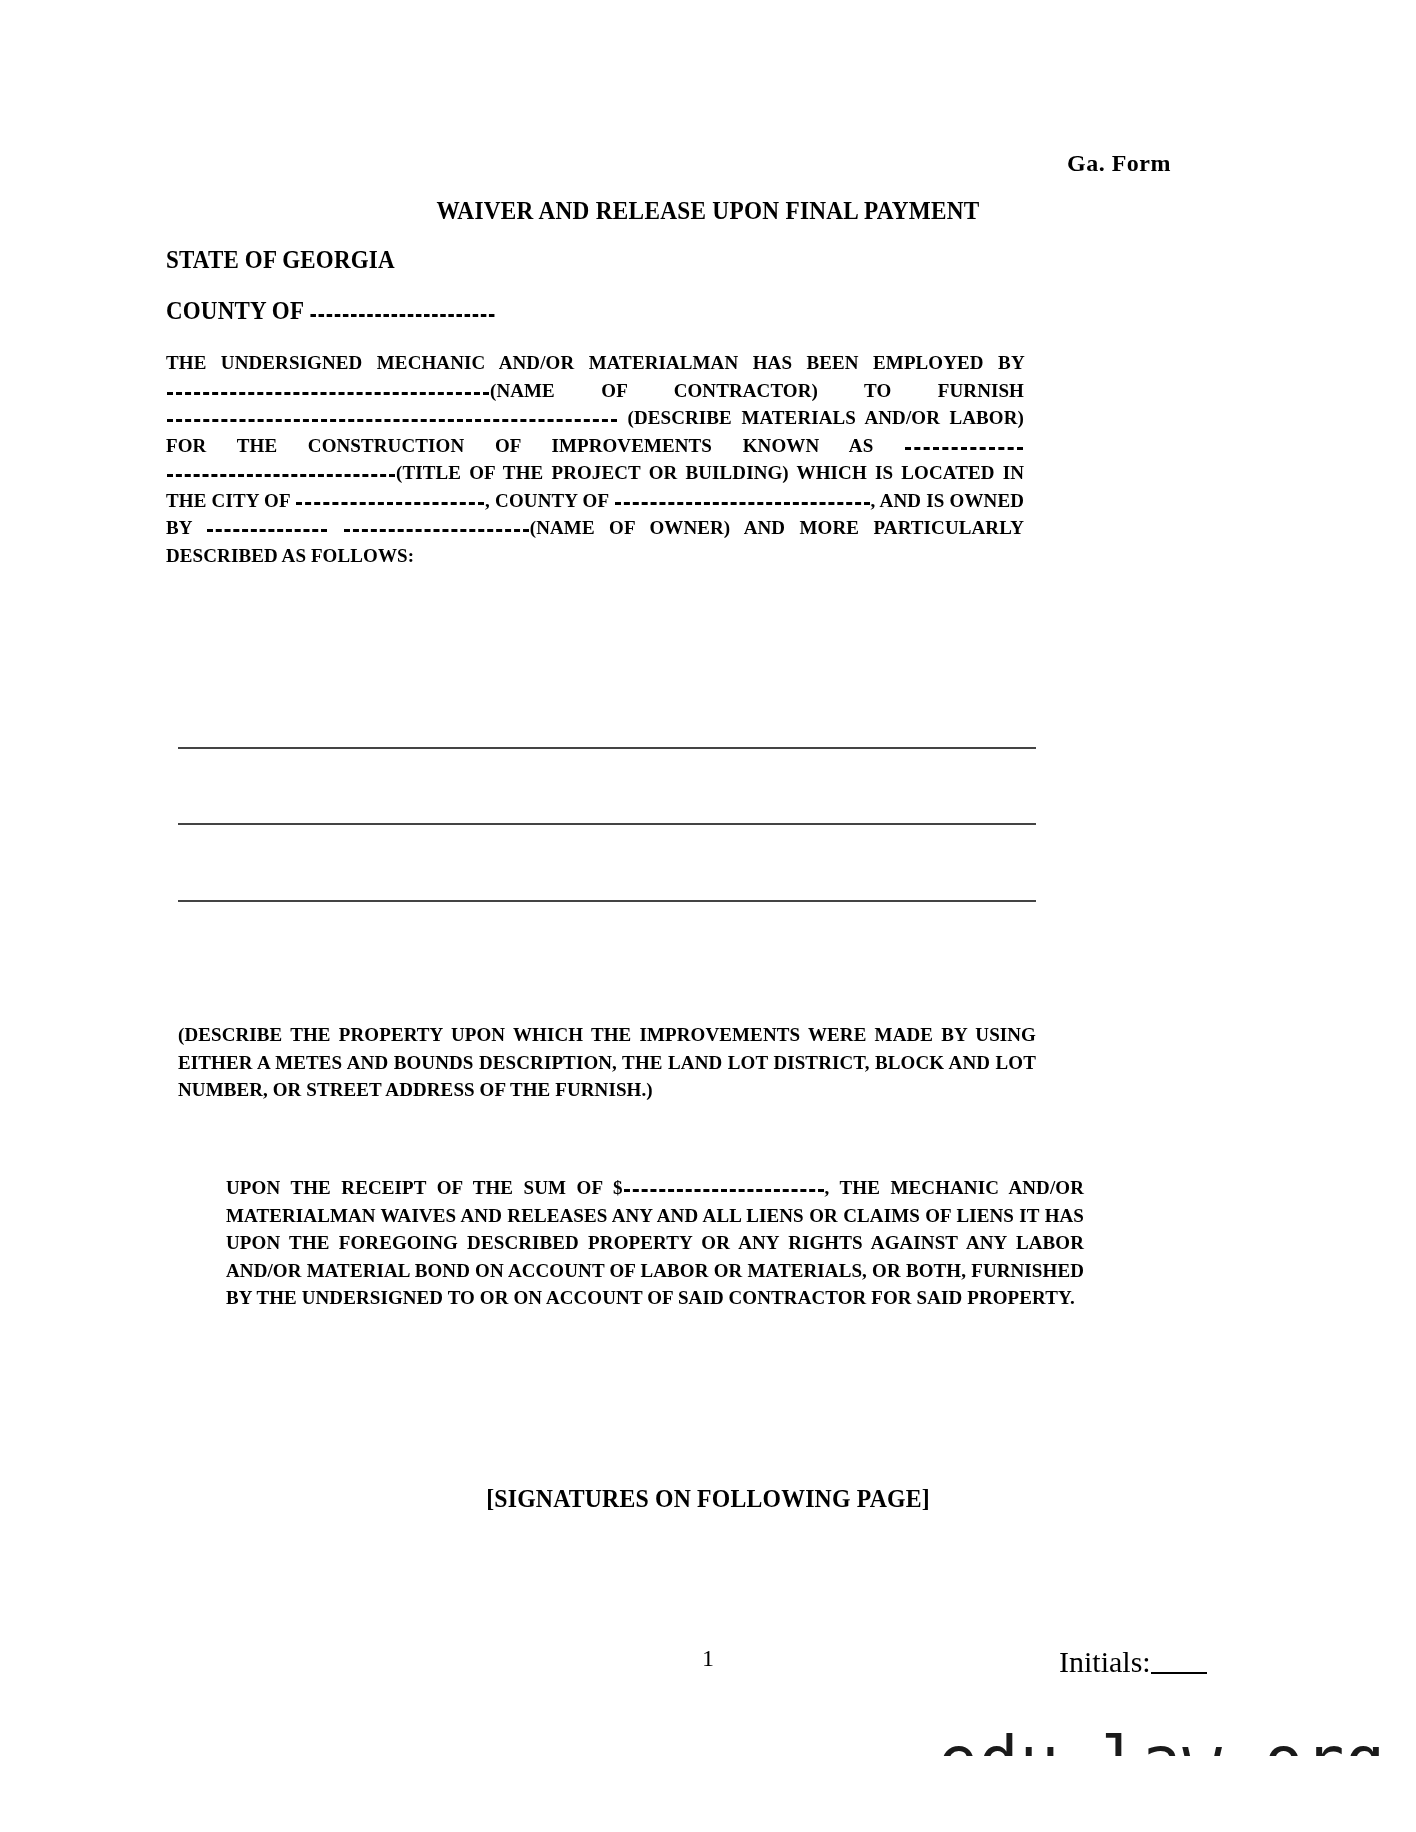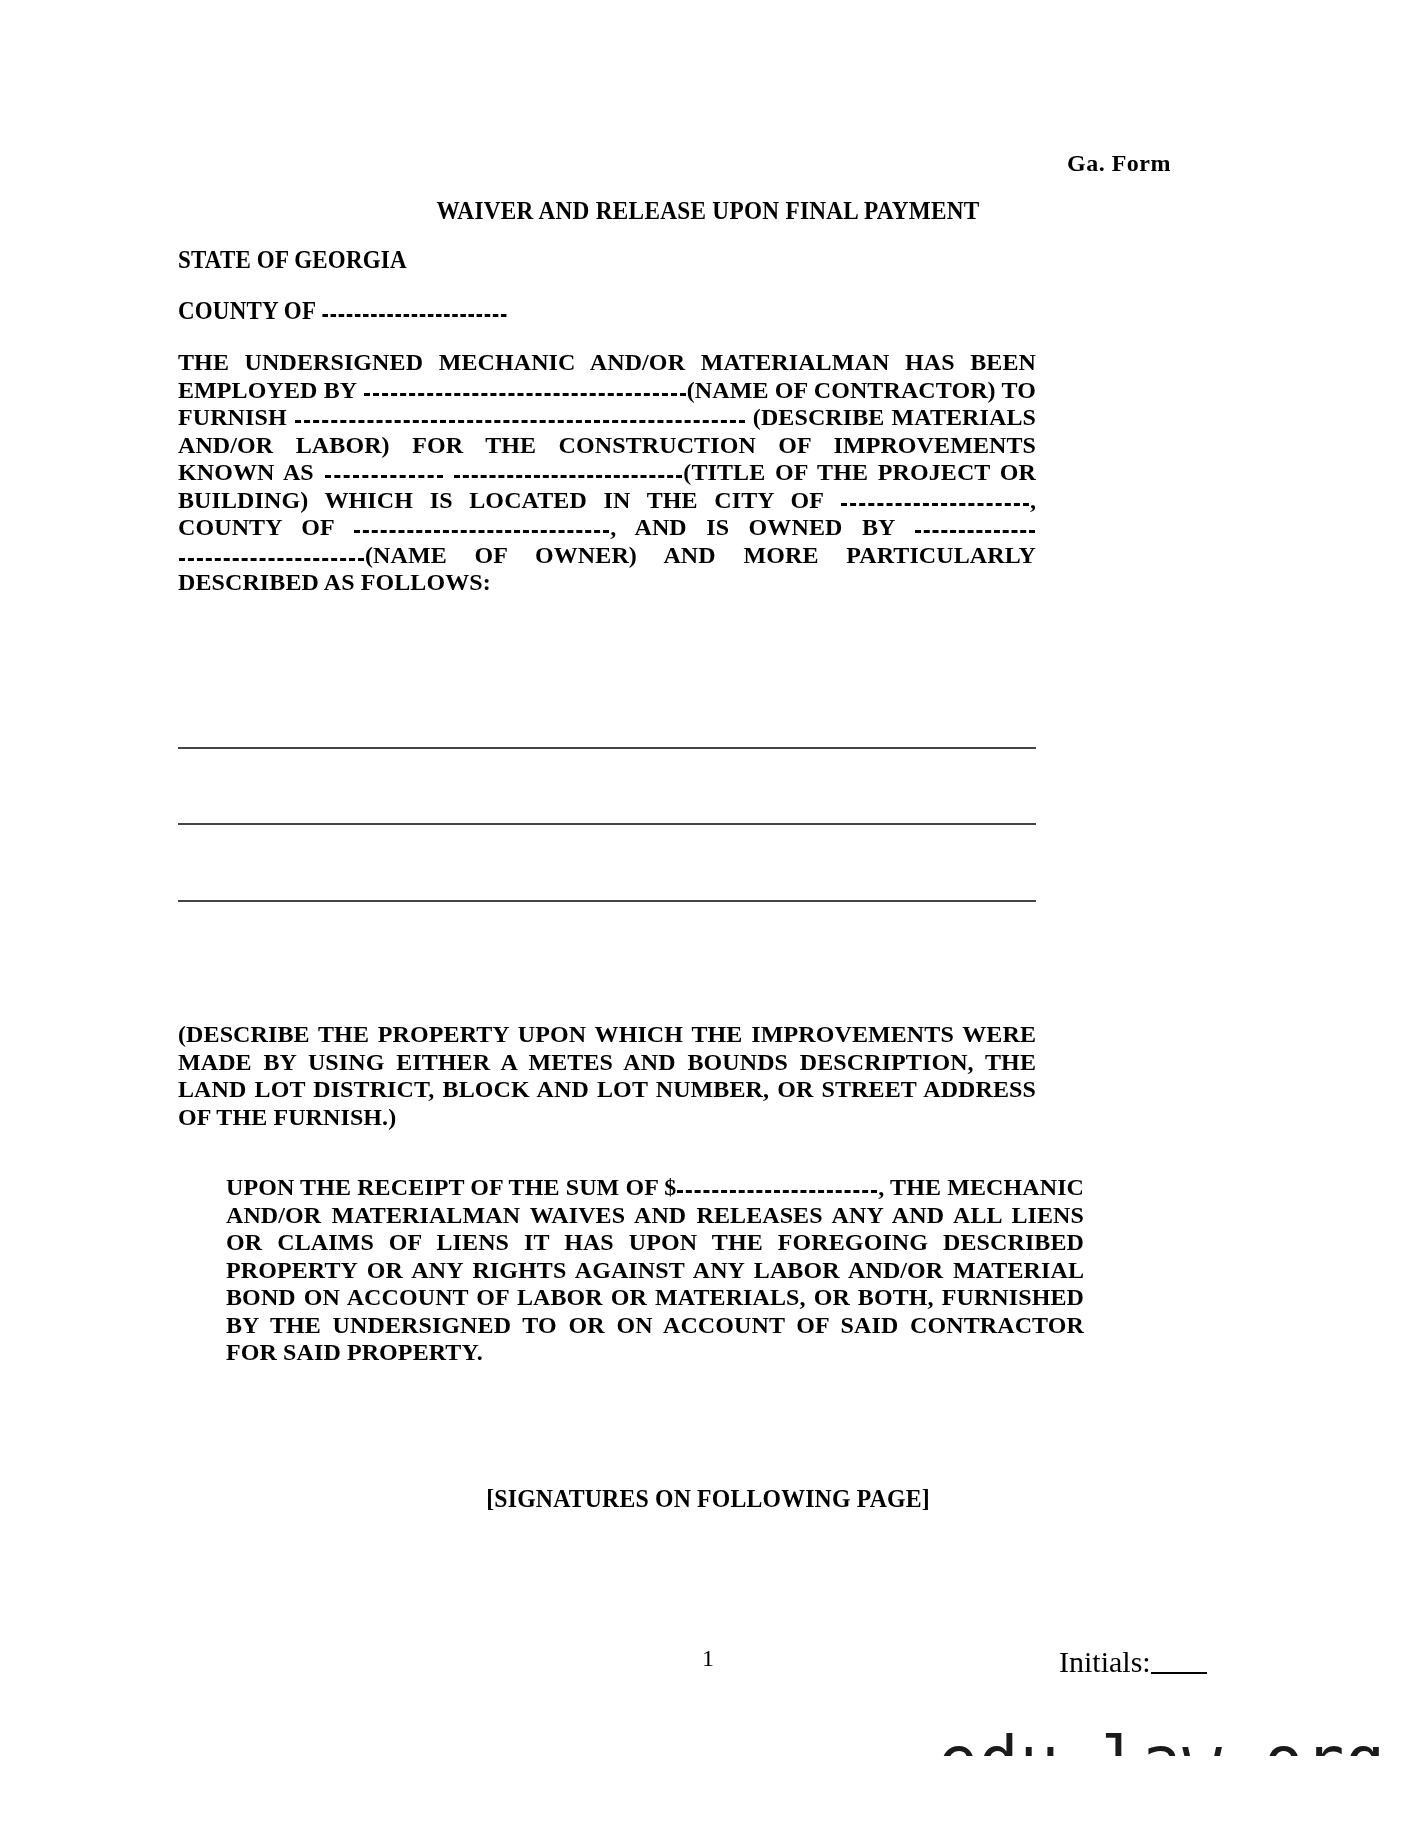--- a/index.html
+++ b/index.html
@@ -38,21 +38,21 @@
     font-family: "Liberation Serif", "DejaVu Serif", serif;
     font-weight: bold;
     font-size: 25px;
     letter-spacing: 0.3px;
     transform: scaleX(0.93);
   }
 
   
   .body-block {
     position: absolute;
-    left: 178px;
+    left: 166px;
     top: 246px;
     width: 858px;
   }
 
   .line-state {
     font-weight: bold;
     font-size: 25px;
     letter-spacing: 0.2px;
     transform: scaleX(0.92);
     transform-origin: left center;
@@ -66,21 +66,21 @@
     letter-spacing: 0.2px;
     transform: scaleX(0.92);
     transform-origin: left center;
     margin: 0 0 24px 0;
     white-space: nowrap;
   }
 
   
   .para {
     font-weight: bold;
-    font-size: 24px;
+    font-size: 19px;
     line-height: 27.5px;
     text-align: justify;
     text-align-last: left;
     margin: 0;
     letter-spacing: 0.1px;
     word-spacing: 0px;
     hyphens: none;
   }
   .para.jblock {
     text-align: justify;

